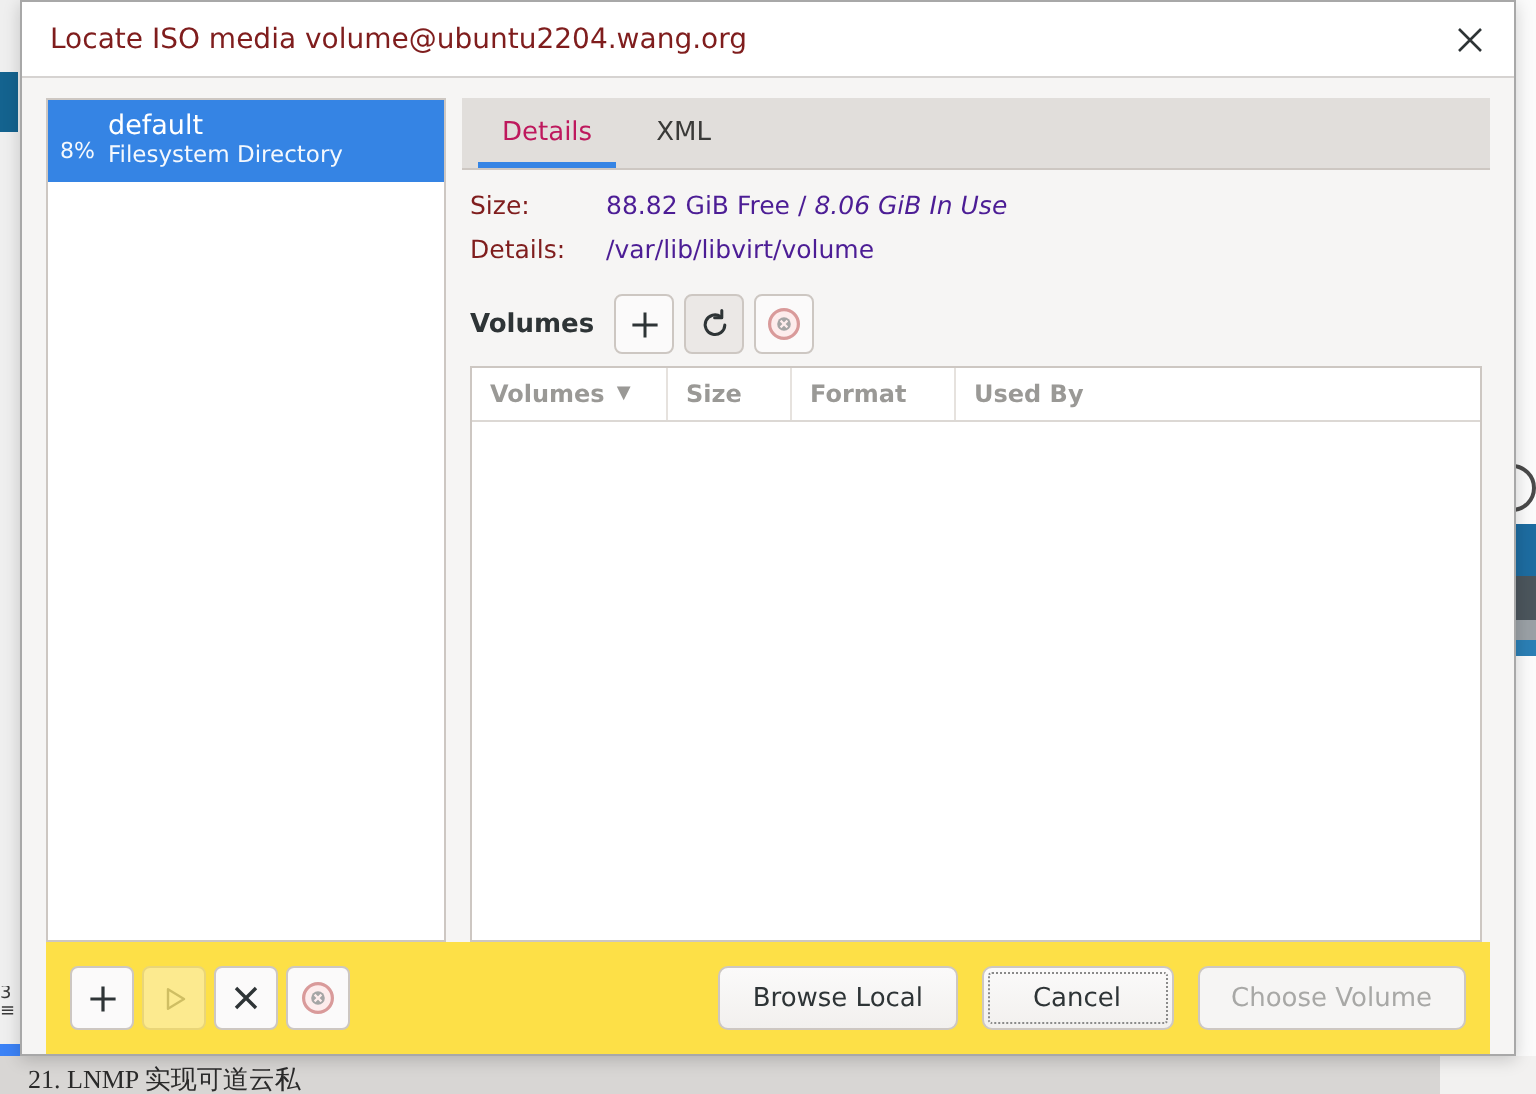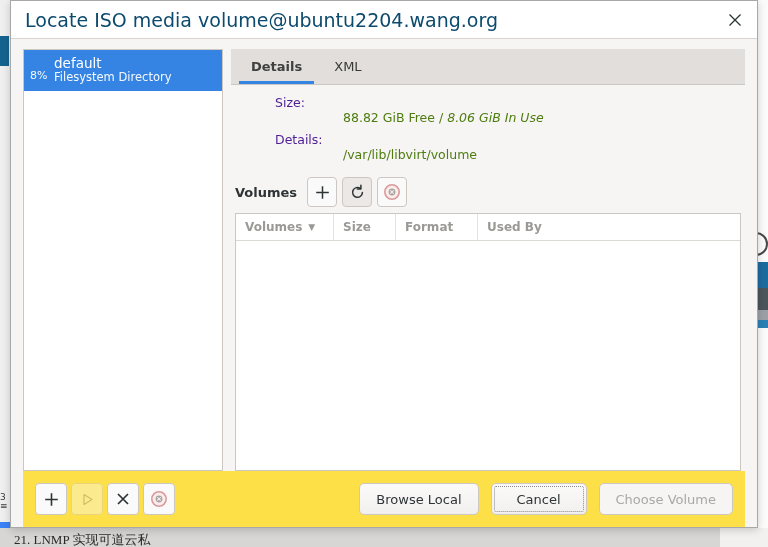--- a/index.html
+++ b/index.html
@@ -122,22 +122,22 @@
     min-height: 38px;
     background: #ffffff;
     border-bottom: 1px solid #d6d3d1;
     display: flex;
     align-items: center;
     padding: 0 0 0 14px;
     box-sizing: border-box;
   }
   #window-title {
     flex: 1;
-    font-size: 19px;
-    color: #0c4a6e;
+    font-size: 14px;
+    color: #7f1d1d;
     font-weight: 400;
     white-space: nowrap;
     overflow: hidden;
   }
   #close-button {
     width: 44px;
     height: 37px;
     display: flex;
     align-items: center;
     justify-content: center;
@@ -222,22 +222,21 @@
   .tab {
     padding: 0 16px;
     height: 35px;
     line-height: 35px;
     font-size: 13px;
     color: #3a3a38;
     cursor: pointer;
     position: relative;
   }
   .tab.active {
-    color: #404040;
-    font-weight: bold;
+    color: #be185d;
   }
   .tab.active::after {
     content: "";
     position: absolute;
     left: 4px; right: 4px; bottom: 0;
     height: 3px;
     background: #3584e4;
   }
 
   #details-content {
@@ -252,24 +251,23 @@
   .info-row {
     display: flex;
     font-size: 12.5px;
     color: #2e3436;
     margin-bottom: 6px;
     line-height: 16px;
   }
   .info-label {
     width: 68px;
     min-width: 68px;
-    color: #4c1d95;
-    margin-left: 40px;
-  }
-  .info-value { color: #4d7c0f; margin-top: 15px; }
+    color: #7f1d1d;
+  }
+  .info-value { color: #4c1d95; }
   .info-value em { font-style: italic; }
 
   #volumes-bar {
     display: flex;
     align-items: center;
     margin: 8px 0 6px 0;
     height: 30px;
   }
   #volumes-label {
     font-size: 13px;

